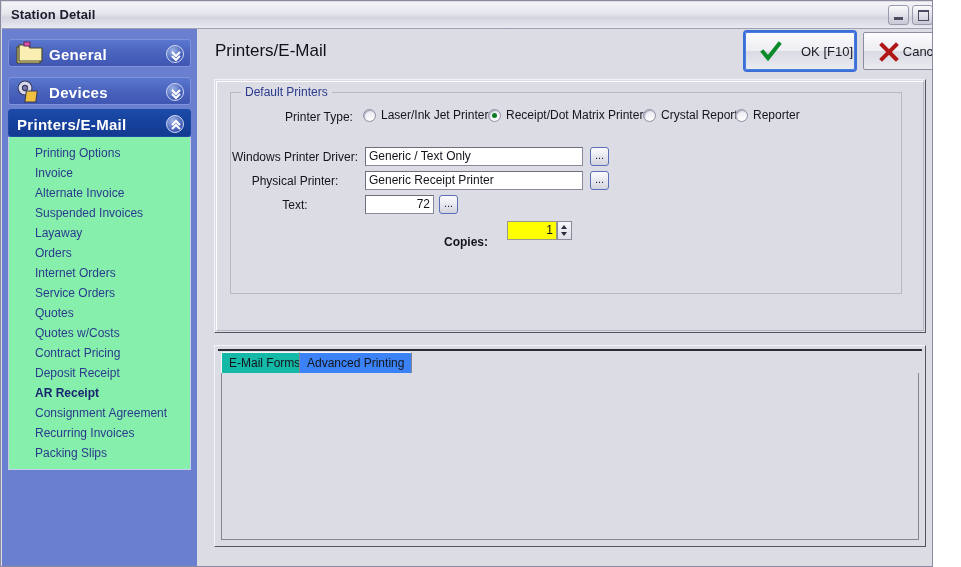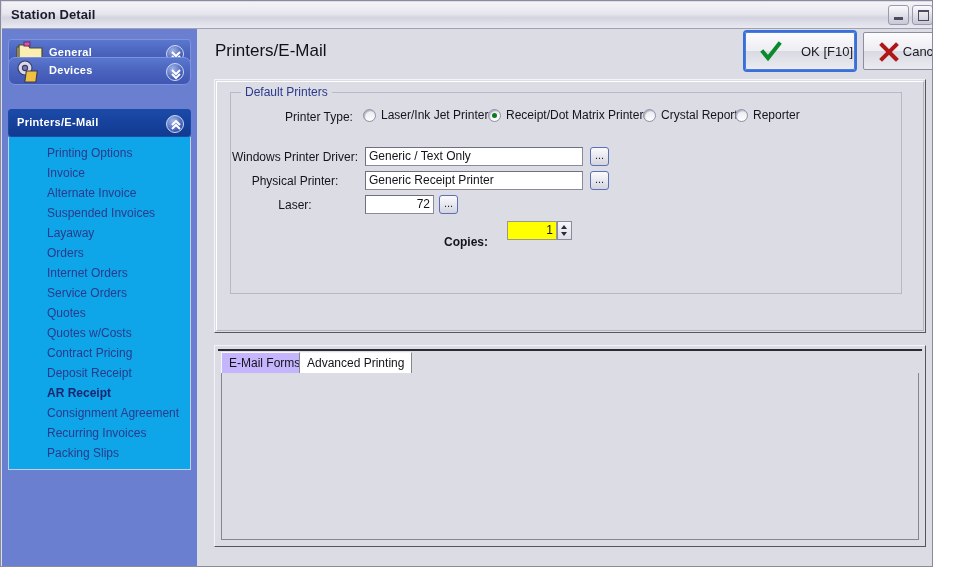--- a/index.html
+++ b/index.html
@@ -106,21 +106,21 @@
     background: linear-gradient(to bottom, #5a77cf 0%, #4a63bd 50%, #3f57b3 100%);
     border: 1px solid #7f93da;
   }
   .sb-header.active {
     background: linear-gradient(to bottom, #1b4aa8 0%, #123a90 100%);
     border: 1px solid #1b4aa8;
   }
   .sb-header .hdr-label {
     position: absolute;
     top: 6px;
-    font-size: 11px;
+    font-size: 15px;
     font-weight: bold;
     color: #ffffff;
     letter-spacing: .3px;
     white-space: nowrap;
   }
   .sb-header.withicon .hdr-label { left: 40px; }
   .sb-header.noicon  .hdr-label { left: 8px; }
   .chev {
     position: absolute;
     right: 6px; top: 5px;
@@ -133,25 +133,25 @@
   .chev svg { position:absolute; left:2px; top:2px; }
   .sb-icon {
     position: absolute;
     left: 5px; top: 1px;
     width: 30px; height: 26px;
   }
   .sb-list {
     position: absolute;
     left: 6px;
     width: 183px;
-    background: #0ea5e9;
+    background: #86efac;
     border: 1px solid #c6cdea;
     border-top: none;
     box-sizing: border-box;
-    padding: 6px 0 6px 12px;
+    padding: 6px 0 6px 0;
   }
   .sb-item {
     height: 20px;
     line-height: 20px;
     padding-left: 26px;
     font-size: 12px;
     color: #2a3a8c;
     white-space: nowrap;
   }
   .sb-item.selected {
@@ -350,24 +350,24 @@
     height: 21px;
     line-height: 20px;
     padding: 0 7px;
     font-size: 12px;
     color: #14141c;
     box-sizing: border-box;
     white-space: nowrap;
     border-left: 1px solid #86868f;
     border-right: 1px solid #86868f;
     border-top: 1px solid #f5f5fa;
-    background: #ffffff;
+    background: #3b82f6;
   }
   .tab.active {
-    background: #c4b5fd;
+    background: #14b8a6;
     border-left-color: #f5f5fa;
     border-right: none;
     font-weight: normal;
   }
   .tab-body {
     position: absolute;
     left: 6px; top: 27px;
     right: 6px; bottom: 6px;
     background: #dcdce4;
     border: 1px solid #86868f;
@@ -414,21 +414,21 @@
       </div>
       <div class="hdr-label">General</div>
       <div class="chev">
         <svg width="14" height="14" viewBox="0 0 14 14">
           <path d="M3 4 l4 4 l4 -4" fill="none" stroke="#ffffff" stroke-width="2"></path>
           <path d="M3 8 l4 4 l4 -4" fill="none" stroke="#ffffff" stroke-width="2"></path>
         </svg>
       </div>
     </div>
 
-    <div class="sb-header inactive withicon" style="top:28px;border-radius:7px;">
+    <div class="sb-header inactive withicon" style="top:48px;">
       <div class="sb-icon">
         <svg width="30" height="26" viewBox="0 0 30 26">
           <g stroke="#3a3a5a" stroke-width="1.1">
             <circle cx="11" cy="9" r="7" fill="#d8d8ee"></circle>
             <circle cx="11" cy="9" r="2.6" fill="#7a7ab0"></circle>
             <rect x="14" y="12" width="11" height="11" fill="#f0c040" transform="skewX(-8)"></rect>
           </g>
         </svg>
       </div>
       <div class="hdr-label">Devices</div>
@@ -520,21 +520,21 @@
         </div>
 
         <div class="fld-label" style="left:0px; top:57px; width:128px;">Windows Printer Driver:</div>
         <div class="txtbox" style="left:134px; top:54px; width:218px; height:19px;">Generic / Text Only</div>
         <div class="ellipsis-btn" style="left:359px; top:54px;">...</div>
 
         <div class="fld-label" style="left:0px; top:81px; width:128px;">Physical Printer:</div>
         <div class="txtbox" style="left:134px; top:78px; width:218px; height:19px;">Generic Receipt Printer</div>
         <div class="ellipsis-btn" style="left:359px; top:78px;">...</div>
 
-        <div class="fld-label" style="left:0px; top:105px; width:128px;">Laser:</div>
+        <div class="fld-label" style="left:0px; top:105px; width:128px;">Text:</div>
         <div class="txtbox right" style="left:134px; top:102px; width:69px; height:19px;">72</div>
         <div class="ellipsis-btn" style="left:208px; top:102px;">...</div>
 
         <div class="fld-label" style="left:200px; top:142px; width:70px;font-weight:bold;">Copies:</div>
         <div class="txtbox right yellow" style="left:276px; top:128px; width:50px; height:19px;">1</div>
         <div class="spinner" style="left:326px; top:128px;">
           <span class="arw up"></span>
           <span class="arw down"></span>
         </div>
       </div>

